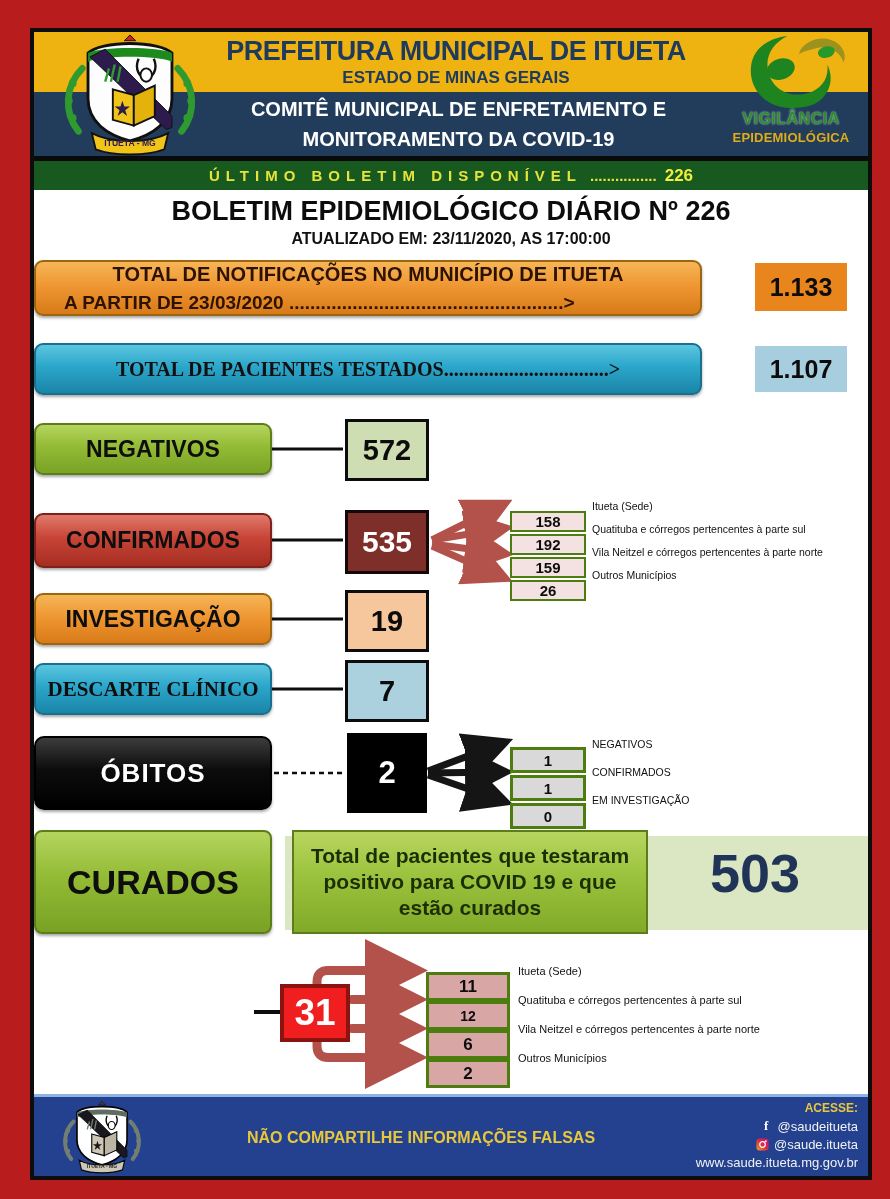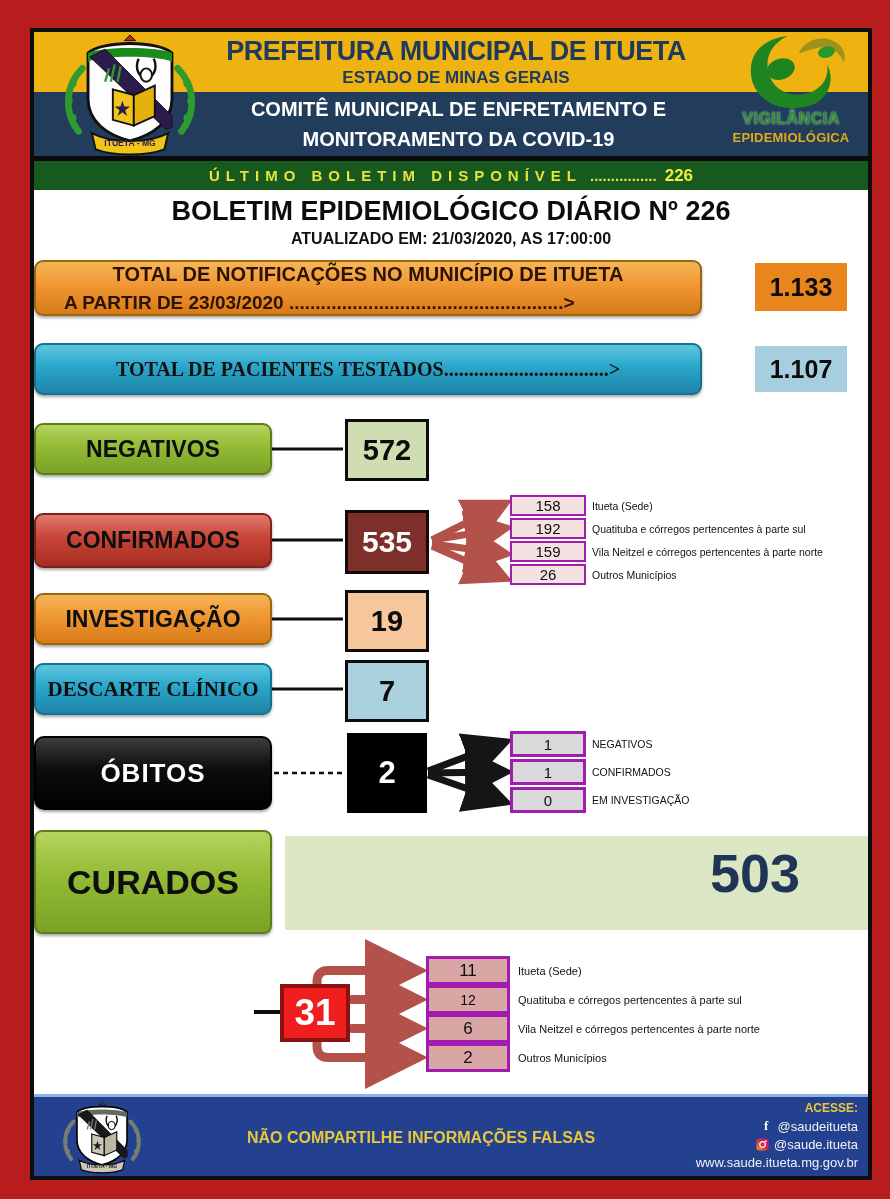--- a/index.html
+++ b/index.html
@@ -59,21 +59,21 @@
   .v-inv { left:311px; top:558px; width:84px; height:62px; background:#f6c69c; border:3px solid #0c0c0c; color:#0c0c0c; font-size:29px; }
 
   .desc-bar { left:0; top:631px; width:238px; height:52px; }
   .desc-bar .stat-label { font-size:21px; }
   .v-desc { left:311px; top:628px; width:84px; height:62px; background:#abd0de; border:3px solid #0c0c0c; color:#0c0c0c; font-size:29px; }
 
   .obit-bar { left:0; top:704px; width:238px; height:74px; border-radius:10px; }
   .obit-bar .stat-label { color:#fff; font-size:26px; letter-spacing:1px; }
   .v-obit { left:313px; top:701px; width:80px; height:80px; background:#000; border:2px solid #000; color:#fff; font-size:31px; }
 
-  .mini-row { position:absolute; border:2px solid #a21caf; display:flex; align-items:center; justify-content:center; font-weight:normal; color:#0d0d0d; }
+  .mini-row { position:absolute; border:2px solid #4d7c0f; display:flex; align-items:center; justify-content:center; font-weight:bold; color:#0d0d0d;margin-top:16px; }
   .mini-label { position:absolute; font-size:10.5px; color:#111; display:flex; align-items:center; }
 
   .cur-strip { position:absolute; left:251px; top:804px; width:583px; height:94px; background:#dbe6c3; }
   .cur-bar  { left:0; top:798px; width:238px; height:104px; border-radius:8px; }
   .cur-bar .stat-label { font-size:34px; }
   .cur-desc { position:absolute; left:258px; top:798px; width:356px; height:104px; background:linear-gradient(180deg,#b8d55f,#9ac23c 45%,#82aa2a); border:2px solid #5d7d1b; display:flex; align-items:center; justify-content:center; text-align:center; font-size:21px; font-weight:bold; color:#1c2e04; padding:4px 14px; line-height:1.25; }
   .cur-num { position:absolute; left:636px; top:810px; width:170px; text-align:center; font-size:54px; font-weight:bold; color:#1f3456; }
 
   .cas-bar { left:0; top:953px; width:220px; height:58px; }
   .cas-bar .stat-label { font-size:22px; }
@@ -154,21 +154,21 @@
       <div class="logo-t1">VIGILÂNCIA</div>
       <div class="logo-t2">EPIDEMIOLÓGICA</div>
     </div>
     <div class="banner-green">
       <span class="banner-label">ÚLTIMO BOLETIM DISPONÍVEL</span>
       <span class="banner-dots">................</span>
       <span class="banner-num">226</span>
     </div>
 
     <div class="doc-title">BOLETIM EPIDEMIOLÓGICO DIÁRIO Nº 226</div>
-    <div class="doc-updated">ATUALIZADO EM: 21/03/2020, AS 17:00:00</div>
+    <div class="doc-updated">ATUALIZADO EM: 23/11/2020, AS 17:00:00</div>
 
     <svg class="overlay" viewBox="0 0 834 1144">
       <line x1="236" y1="417" x2="309" y2="417" stroke="#0d0d0d" stroke-width="3"></line>
       <line x1="238" y1="508" x2="309" y2="508" stroke="#0d0d0d" stroke-width="3"></line>
       <line x1="238" y1="587" x2="309" y2="587" stroke="#0d0d0d" stroke-width="3"></line>
       <line x1="238" y1="657" x2="309" y2="657" stroke="#0d0d0d" stroke-width="3"></line>
       <line x1="240" y1="741" x2="311" y2="741" stroke="#0d0d0d" stroke-width="2.5" stroke-dasharray="5 4"></line>
 
       <g stroke="#b3524a" stroke-width="7" fill="none">
         <line x1="398" y1="508" x2="466" y2="474" marker-end="url(#ah-red)"></line>
@@ -238,20 +238,21 @@
     <div class="mini-row" style="left:476px;top:727px;width:76px;height:26px;background:#d9d9d9;font-size:15px;border-width:3px;">1</div>
     <div class="mini-row" style="left:476px;top:755px;width:76px;height:26px;background:#d9d9d9;font-size:15px;border-width:3px;">0</div>
     <div class="mini-label" style="left:558px;top:699px;height:26px;">NEGATIVOS</div>
     <div class="mini-label" style="left:558px;top:727px;height:26px;">CONFIRMADOS</div>
     <div class="mini-label" style="left:558px;top:755px;height:26px;">EM INVESTIGAÇÃO</div>
 
     <div class="cur-strip"></div>
     <div class="pill bar-green cur-bar">
       <div class="stat-label">CURADOS</div>
     </div>
+    <div class="cur-desc">Total de pacientes que testaram positivo para COVID 19 e que estão curados</div>
     <div class="cur-num">503</div>
 
     <svg class="overlay" style="z-index:2;" viewBox="0 0 834 1144">
       <line x1="220" y1="980" x2="248" y2="980" stroke="#0d0d0d" stroke-width="4"></line>
     </svg>
     <div class="valbox v-cas">31</div>
     <div class="mini-row" style="left:392px;top:924px;width:84px;height:29px;background:#d9a6a6;font-size:17px;border-width:3px;z-index:3;">11</div>
     <div class="mini-row" style="left:392px;top:953px;width:84px;height:29px;background:#d9a6a6;font-size:14px;border-width:3px;z-index:3;">12</div>
     <div class="mini-row" style="left:392px;top:982px;width:84px;height:29px;background:#d9a6a6;font-size:17px;border-width:3px;z-index:3;">6</div>
     <div class="mini-row" style="left:392px;top:1011px;width:84px;height:29px;background:#d9a6a6;font-size:17px;border-width:3px;z-index:3;">2</div>

